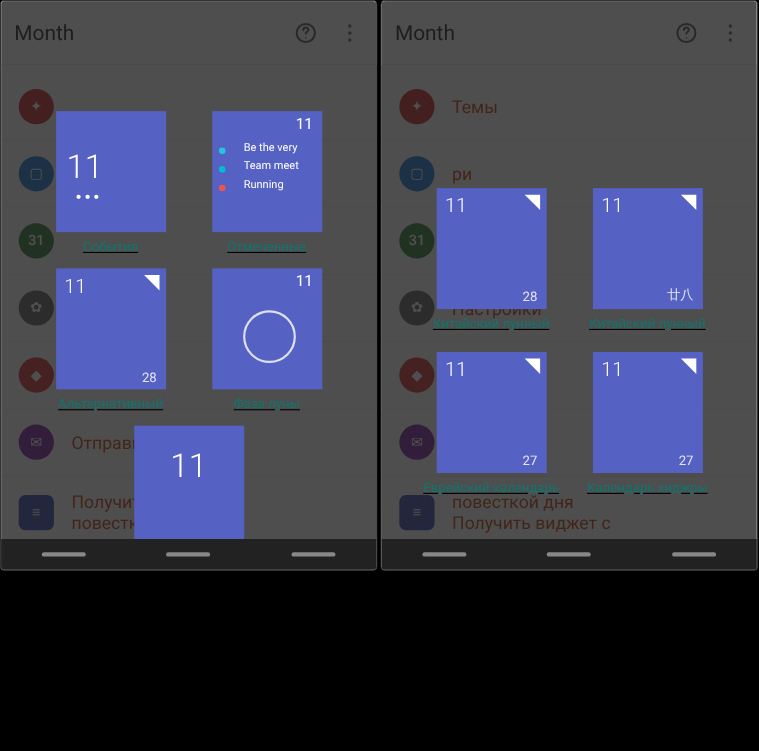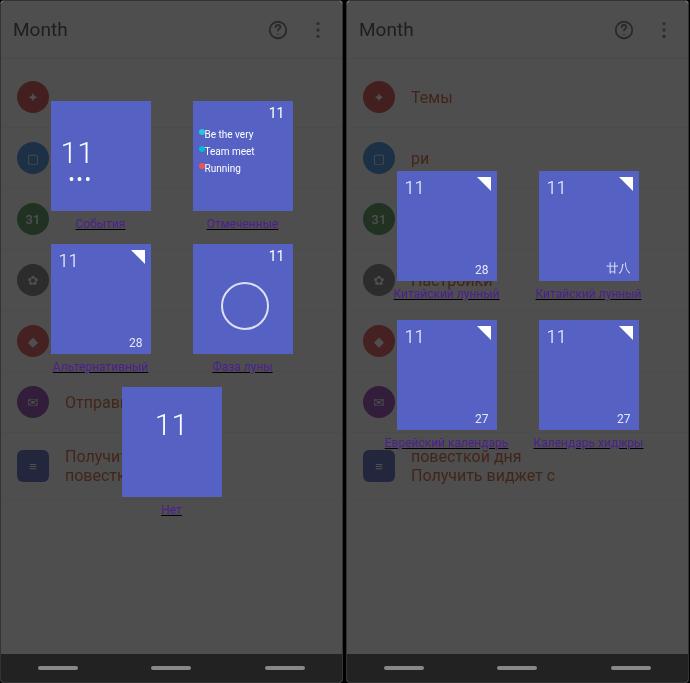--- a/index.html
+++ b/index.html
@@ -6,21 +6,21 @@
     body {
       width: 690px;
       height: 683px;
       background: #000;
       display: flex;
       gap: 3px;
       font-family: Roboto, Arial, sans-serif;
     }
     .screen {
       width: 343px;
-      height: 683px;
+      height: 519px;
       background: #fafafa;
       border: 1px solid #333;
       border-radius: 4px;
       position: relative;
       overflow: hidden;
     }
     .header {
       height: 58px;
       background: #fafafa;
       display: flex;
@@ -64,38 +64,38 @@
     }
     .opt { width: 128px; display: flex; flex-direction: column; align-items: center; text-decoration: underline; }
     .tile {
       width: 100px;
       height: 110px;
       background: #5661c4;
       position: relative;
       color: #fff;
       overflow: hidden;
     }
-    .opt-label { color: #4c1d95; font-size: 12px; margin-top: 6px; text-align: center; line-height: 1.25; }
+    .opt-label { color: #0f766e; font-size: 12px; margin-top: 6px; text-align: center; line-height: 1.25; }
     .t-big {
       position: absolute;
       left: 10px; top: 34px;
       font-size: 30px; font-weight: 300;
     }
     .t-dots { position: absolute; left: 18px; top: 68px; font-size: 18px; letter-spacing: 2px; }
     .t-top-r { position: absolute; right: 8px; top: 4px; font-size: 14px; }
     .t-top-l { position: absolute; left: 8px; top: 6px; font-size: 18px; font-weight: 300; }
     .t-tri {
       position: absolute; right: 6px; top: 6px;
       width: 0; height: 0;
       border-left: 14px solid transparent;
       border-top: 14px solid #fff;
     }
     .t-bot-r { position: absolute; right: 8px; bottom: 4px; font-size: 12px; opacity: 0.85; }
     .evt-list { position: absolute; left: 6px; top: 28px; right: 4px; font-size: 10px; }
-    .evt { display: flex; align-items: flex-start; gap: 0; margin-bottom: 6px; overflow: hidden; white-space: nowrap; }
+    .evt { display: flex; align-items: flex-end; gap: 17px; margin-bottom: 6px; overflow: hidden; white-space: nowrap; }
     .evt-dot { width: 6px; height: 6px; border-radius: 3px; flex-shrink: 0; }
     .moon {
       position: absolute;
       left: 28px; top: 38px;
       width: 48px; height: 48px;
       border: 2px solid rgba(255,255,255,0.8);
       border-radius: 50%;
     }
     .navbar {
       position: absolute;

